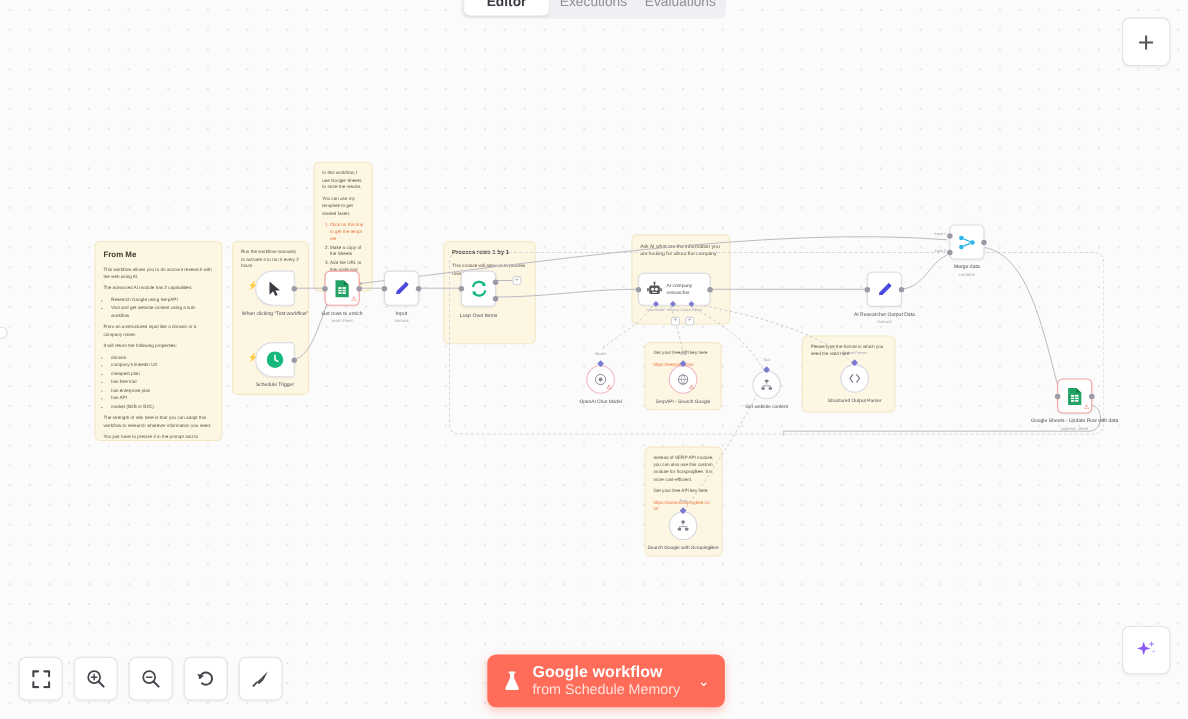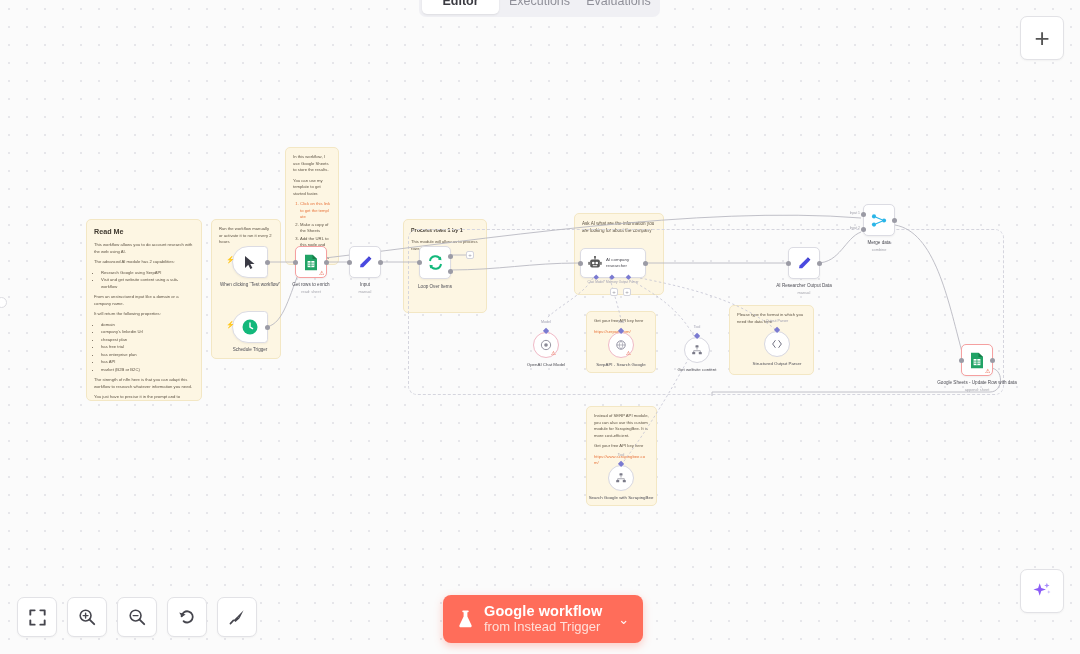--- a/index.html
+++ b/index.html
@@ -154,21 +154,21 @@
     <path class="wd" d="M593,278 C583,295 560,305 547,318"></path>
     <path class="wd" d="M610,278 C614,295 618,305 621,320"></path>
     <path class="wd" d="M628,278 C650,292 678,305 696,340"></path>
     <path class="wd" d="M640,278 C690,288 740,300 776,330"></path>
     <path class="wd" d="M621,465 C640,440 660,410 690,356"></path>
   </svg>
 
   <div id="loop-group"></div>
 
   <div class="sticky" id="note-readme" style="left:86px; top:219px; width:116px; height:182px;">
-    <h4>Read Me</h4>
+    <h4>From Me</h4>
     <p>This workflow allows you to do account research with the web using AI.</p>
     <p>The advanced AI module has 2 capabilities:</p>
     <ul>
       <li>Research Google using SerpAPI</li>
       <li>Visit and get website content using a sub-workflow</li>
     </ul>
     <p>From an unstructured input like a domain or a company name.</p>
     <p>It will return the following properties:</p>
     <ul>
       <li>domain</li>
@@ -489,16 +489,16 @@
 
 <div id="execute-btn">
   <span class="flask">
     <svg width="17" height="19" viewBox="0 0 18 20">
       <path d="M7 1.6 h4 v5.2 l4.4 9.4 a1.4 1.4 0 0 1 -1.3 2 H3.9 a1.4 1.4 0 0 1 -1.3 -2 L7 6.8 Z" fill="#fff"></path>
       <rect x="5.6" y="0.4" width="6.8" height="1.8" rx=".8" fill="#fff"></rect>
     </svg>
   </span>
   <span id="execute-lines">
     <span id="execute-title">Google workflow</span>
-    <span id="execute-sub">from Instead Trigger</span>
+    <span id="execute-sub">from Schedule Memory</span>
   </span>
   <span id="execute-caret">⌄</span>
 </div>
 
 </body></html>

